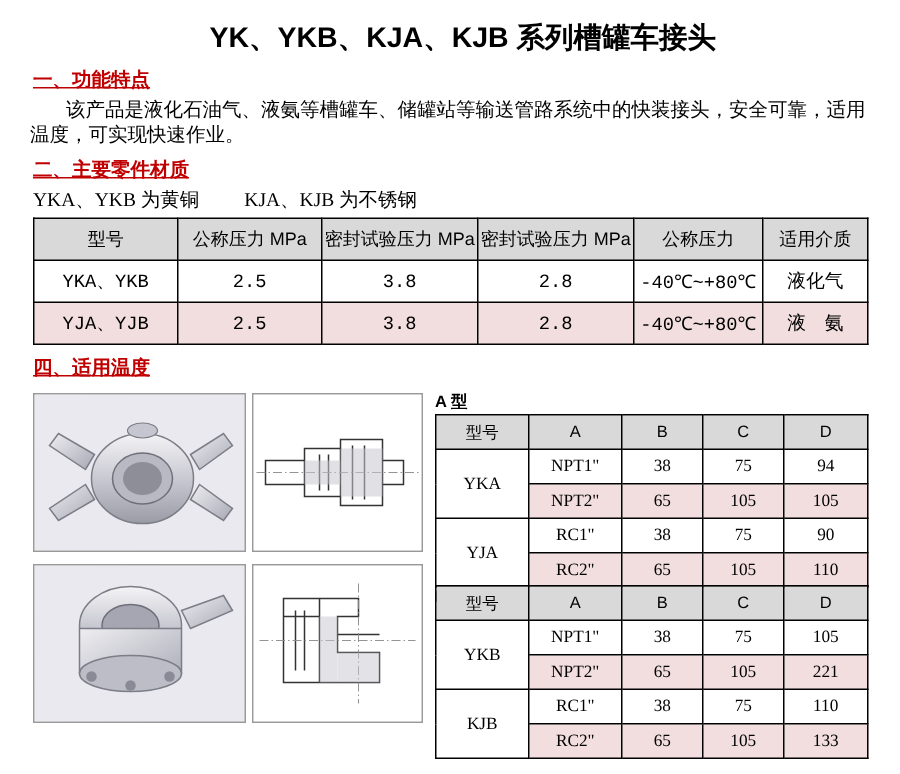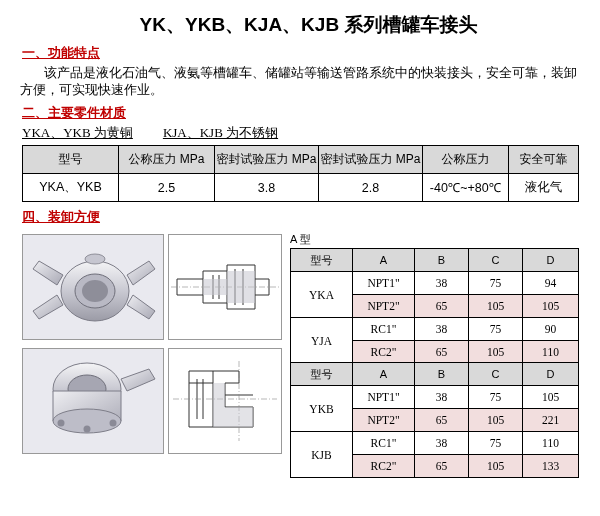--- a/index.html
+++ b/index.html
@@ -40,41 +40,40 @@
   .para {
     font-size: 13px;
     line-height: 17px;
     margin: 0 20px 0 20px;
     text-indent: 24px;
   }
   .matline {
     font-size: 13px;
     line-height: 17px;
     margin: 2px 0 0 22px;
-    text-decoration: underline;
   }
   .matline .gap {
     display: inline-block;
     width: 30px;
   }
   
   table {
     border-collapse: collapse;
   }
   .spec {
     margin: 4px 0 0 22px;
     width: 556px;
     table-layout: fixed;
   }
   .spec td {
     border: 1px solid #000;
     text-align: center;
     font-size: 12.5px;
     height: 25px;
-    font-family: Liberation Sans, sans-serif;
+    font-family: Liberation Mono, monospace;
   }
   .spec tr.head td {
     background: #d9d9d9;
     font-family: "Liberation Sans", sans-serif;
     font-size: 12px;
   }
   .spec tr.alt td {
     background: #f2dede;
   }
   .spec tr.alt td.first {
@@ -123,21 +122,21 @@
   svg { display: block; }
 </style>
 </head>
 <body>
 
 <div class="page">
 
   <div class="title">YK、YKB、KJA、KJB 系列槽罐车接头</div>
 
   <div class="section-head">一、功能特点</div>
-  <div class="para">该产品是液化石油气、液氨等槽罐车、储罐站等输送管路系统中的快装接头，安全可靠，装卸方便，可实现快速作业。</div>
+  <div class="para">该产品是液化石油气、液氨等槽罐车、储罐站等输送管路系统中的快装接头，安全可靠，适用温度，可实现快速作业。</div>
 
   <div class="section-head">二、主要零件材质</div>
   <div class="matline">
     <span>YKA、YKB 为黄铜</span><span class="gap"></span><span>KJA、KJB 为不锈钢</span>
   </div>
 
 
   <table class="spec">
     <colgroup>
       <col style="width:96px">
@@ -147,34 +146,42 @@
       <col style="width:86px">
       <col style="width:70px">
     </colgroup>
     <tbody>
         <tr class="head">
       <td>型号</td>
       <td>公称压力 MPa</td>
       <td>密封试验压力 MPa</td>
       <td>密封试验压力 MPa</td>
       <td>公称压力</td>
-      <td>安全可靠</td>
+      <td>适用介质</td>
     </tr>
     <tr>
       <td>YKA、YKB</td>
       <td>2.5</td>
       <td>3.8</td>
       <td>2.8</td>
       <td>-40℃~+80℃</td>
       <td>液化气</td>
     </tr>
+    <tr class="alt">
+      <td class="first">YJA、YJB</td>
+      <td>2.5</td>
+      <td>3.8</td>
+      <td>2.8</td>
+      <td>-40℃~+80℃</td>
+      <td>液　氨</td>
+    </tr>
   </tbody>
     </table>
 
-  <div class="section-head">四、装卸方便</div>
+  <div class="section-head">四、适用温度</div>
 
   <div class="lower">
 
     <div class="imgbox photo" style="left:22px; top:0px; width:140px; height:104px;">
       <svg width="140" height="104" viewBox="0 0 140 104">
         <defs>
           <linearGradient id="mg" x1="0" y1="0" x2="0" y2="1">
             <stop offset="0%" stop-color="#f4f4f6"></stop>
             <stop offset="50%" stop-color="#c9c9d2"></stop>
             <stop offset="100%" stop-color="#9b9ba6"></stop>
@@ -208,21 +215,21 @@
         <g stroke="#888" stroke-width="0.6" stroke-dasharray="6 2 1 2">
           <path d="M2 52 L110 52"></path>
         </g>
         <g fill="#c8c8d0" opacity="0.55">
           <rect x="34" y="44" width="24" height="16"></rect>
           <rect x="58" y="36" width="28" height="32"></rect>
         </g>
       </svg>
     </div>
 
-    <div class="dim-label" style="left:290px; top:-2px;">A 型</div>
+    <div class="dim-label" style="left:290px; top:-2px;font-weight:bold;">A 型</div>
 
     <table class="dimtable" style="left:290px; top:14px; width:288px;">
       <colgroup>
         <col style="width:62px">
           <col style="width:62px">
           <col style="width:54px">
           <col style="width:54px">
           <col style="width:56px">
       </colgroup>
       <tbody>

